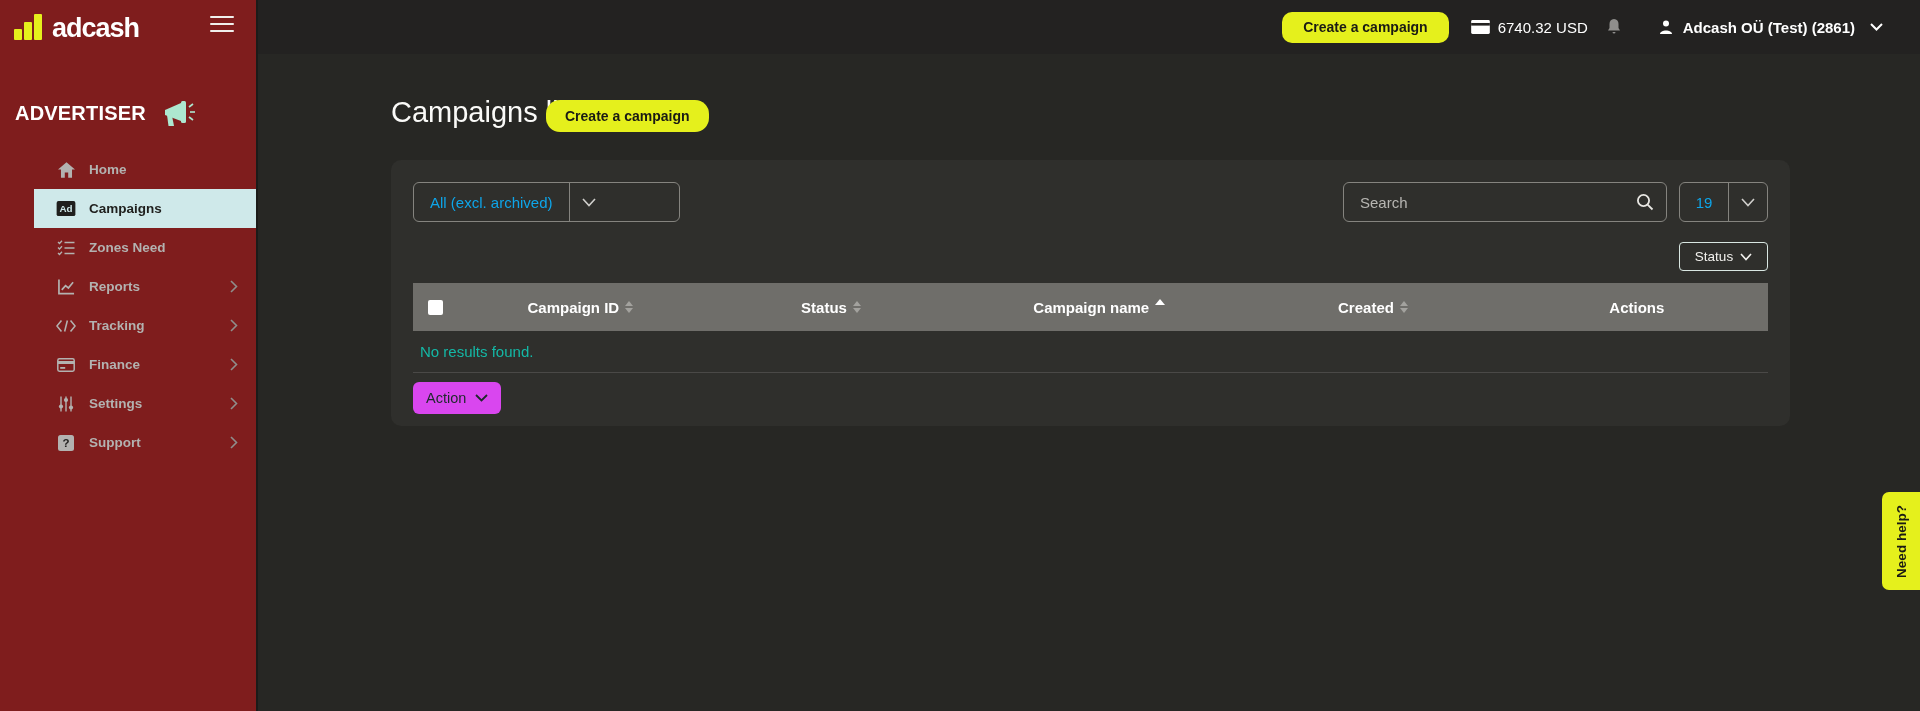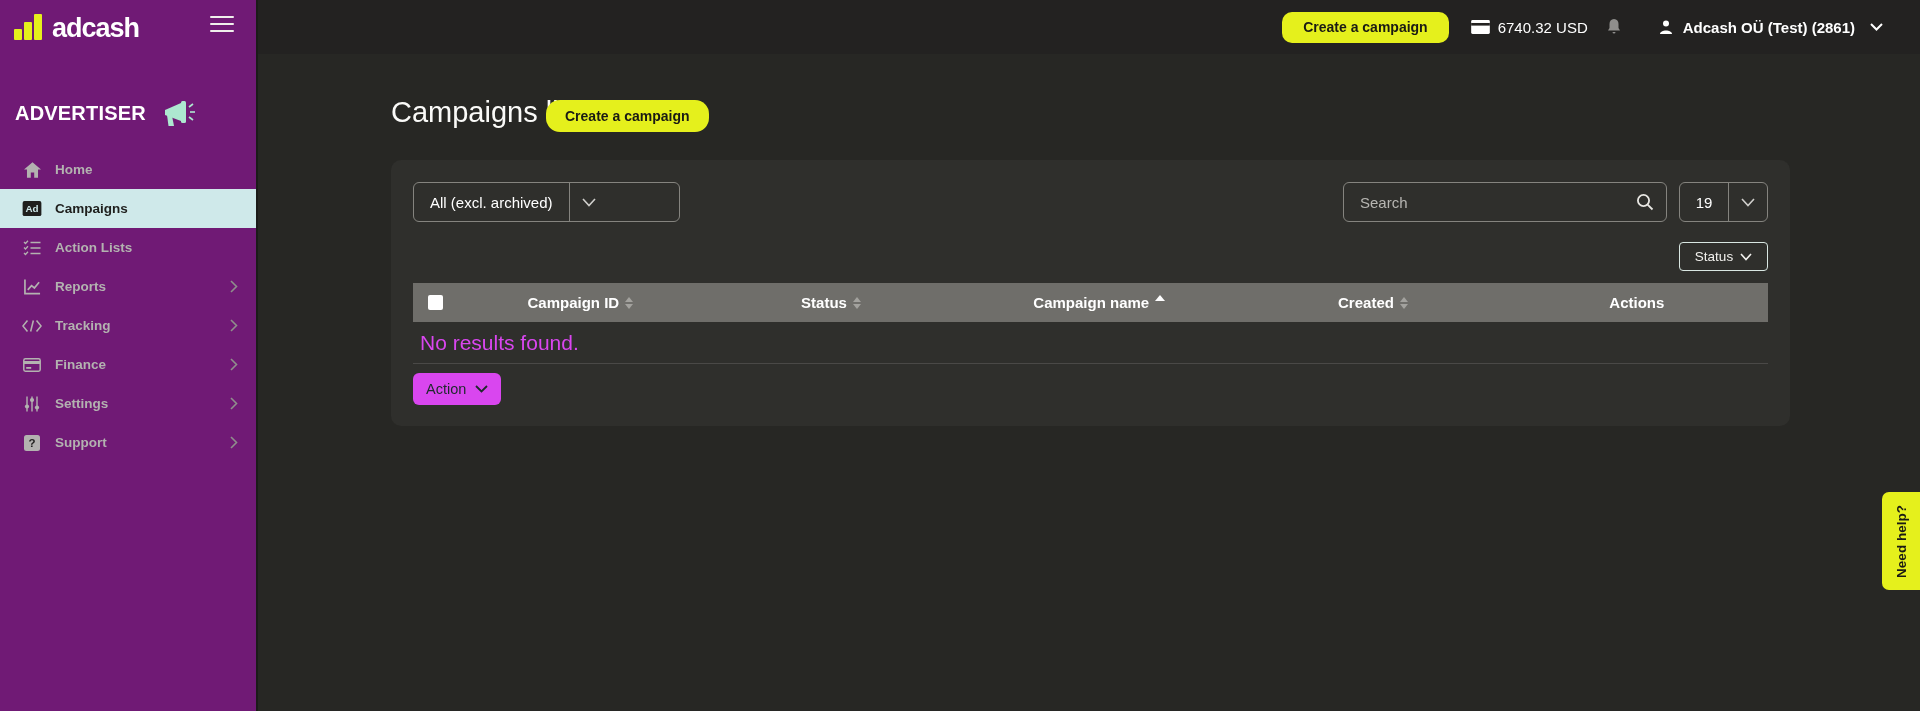--- a/index.html
+++ b/index.html
@@ -22,30 +22,30 @@
     height: 31px; padding: 0 21px; border-radius: 10px;
   }
   .balance { display: flex; align-items: center; gap: 8px; color: #fff; font-weight: normal; font-size: 15px; }
   .bell { color: #8f8e8c; display: flex; margin-left: -4px; cursor: pointer; }
   .user { display: flex; align-items: center; gap: 9px; color: #fff; font-weight: bold; font-size: 15px; cursor: pointer; margin-left: 14px; }
   .user .chev-down { margin-left: 6px; color: #fff; display: flex; }
 
   
   .sidebar {
     position: absolute; left: 0; top: 0; width: 258px; height: 711px;
-    background: #701a75; border-right: 2px solid #1b1b19; z-index: 4;
+    background: #7f1d1d; border-right: 2px solid #1b1b19; z-index: 4;
   }
   .logo-row { position: relative; height: 54px; display: flex; align-items: center; padding-left: 14px; }
   .logo { display: flex; align-items: flex-end; gap: 8px; cursor: pointer; }
   .logo-text { color: #fff; font-size: 27px; font-weight: bold; letter-spacing: -1px; line-height: 1; margin-bottom: -2px; }
   .hamburger { position: absolute; right: 22px; top: 16px; width: 24px; cursor: pointer; }
   .hamburger i { display: block; height: 2px; background: #f0efec; margin-bottom: 5px; border-radius: 1px; }
   .advertiser { margin-top: 44px; height: 30px; display: flex; align-items: center; gap: 12px; padding-left: 15px; }
   .advertiser-label { color: #fff; font-weight: 800; font-size: 20px; letter-spacing: 0.2px; }
-  .menu { margin-top: 22px; }
+  .menu { margin-top: 22px; padding-left: 34px; }
   .menu-item {
     height: 39px; display: flex; align-items: center; gap: 13px;
     padding: 0 18px 0 22px; color: #b3b2b0; font-size: 13.5px; font-weight: bold; cursor: pointer;
   }
   .menu-item .mi-icon { width: 20px; display: flex; justify-content: center; align-items: center; }
   .menu-item.active { background: #cfe9ea; color: #1f1f1d; }
   .menu-item .mi-chev { margin-left: auto; color: #8f8e8c; display: flex; }
 
   
   .page-title { position: absolute; left: 391px; top: 96px; color: #fafaf8; font-size: 29px; font-weight: 500; z-index: 1; }
@@ -56,21 +56,21 @@
   }
 
   .panel {
     position: absolute; left: 391px; top: 160px; width: 1399px; height: 266px;
     background: #2f2f2c; border-radius: 10px; padding: 22px; z-index: 1;
   }
   .panel-row1 { display: flex; justify-content: space-between; align-items: center; }
   .seg-select {
     display: flex; height: 40px; border: 1px solid #85847f; border-radius: 6px; overflow: hidden; cursor: pointer;
   }
-  .seg-select .seg-text { display: flex; align-items: center; padding: 0 16px; color: #ffffff; font-size: 15px; }
+  .seg-select .seg-text { display: flex; align-items: center; padding: 0 16px; color: #0ea5e9; font-size: 15px; }
   .seg-select .seg-chev { width: 39px; border-left: 1px solid #85847f; display: flex; align-items: center; justify-content: center; color: #cfcecb; }
   .filter-select { width: 267px; }
   .right-controls { display: flex; gap: 12px; }
   .search-box {
     width: 324px; height: 40px; border: 1px solid #85847f; border-radius: 6px;
     display: flex; align-items: center; padding: 0 12px 0 16px;
   }
   .search-box input {
     flex: 1; background: transparent; border: none; outline: none;
     color: #ffffff; font-size: 15px; font-family: inherit;
@@ -82,35 +82,35 @@
 
   .panel-row2 { display: flex; justify-content: flex-end; margin-top: 20px; }
   .btn-columns {
     height: 29px; width: 89px; background: transparent; border: 1px solid #d9e7e2; border-radius: 4px;
     color: #f2f1ee; font-size: 13.5px; font-family: inherit; cursor: pointer;
     display: flex; align-items: center; justify-content: center; gap: 7px;
   }
   .btn-columns .chev-down { display: flex; color: #f2f1ee; }
 
   .table-header {
-    margin-top: 12px; height: 39px; background: #6f6e6a; display: grid;
+    margin-top: 12px; height: 48px; background: #6f6e6a; display: grid;
     grid-template-columns: 44px 18.2% 18.8% 20.8% 19.6% 1fr;
     align-items: center; color: #fff; font-size: 15px; font-weight: bold;
   }
   .th-check { display: flex; justify-content: center; }
   .checkbox { width: 15px; height: 15px; background: #fff; border-radius: 2px; cursor: pointer; }
   .th { display: flex; align-items: center; justify-content: center; gap: 6px; cursor: pointer; }
   .sort { display: inline-flex; flex-direction: column; gap: 2px; }
   .tri { width: 0; height: 0; border-left: 4.5px solid transparent; border-right: 4.5px solid transparent; }
   .tri.up { border-bottom: 5.5px solid #a3a29e; }
   .tri.down { border-top: 5.5px solid #a3a29e; }
   .sort-asc { display: inline-flex; margin-bottom: 10px; }
   .sort-asc .tri.up { border-bottom-color: #fff; border-left-width: 5px; border-right-width: 5px; border-bottom-width: 6px; }
 
-  .empty-row { height: 41px; display: flex; align-items: center; padding-left: 7px; color: #d946ef; font-size: 21px; }
+  .empty-row { height: 41px; display: flex; align-items: center; padding-left: 7px; color: #14b8a6; font-size: 15px; }
   .divider { border-top: 1px solid #4a4947; }
   .btn-action {
     margin-top: 9px; height: 32px; padding: 0 13px; border: none; border-radius: 6px;
     background: #d946ef; color: #1d2a2b; font-size: 14.5px; font-weight: 500; font-family: inherit;
     display: flex; align-items: center; gap: 9px; cursor: pointer;
   }
   .btn-action .chev-down { display: flex; color: #1d2a2b; }
 
   
   .help-tab {
@@ -213,21 +213,21 @@
         </div>
         <div class="menu-item">
           <span class="mi-icon">
             <svg width="18" height="16" viewBox="0 0 18 16">
               <g stroke="currentColor" fill="none">
                 <path stroke-width="1.7" d="M7.5 2.5 H17.5 M7.5 8 H17.5 M7.5 13.5 H17.5"></path>
                 <path stroke-width="1.3" d="M1 2 L2.5 3.5 L5 0.8 M1 7.5 L2.5 9 L5 6.3 M1 13 L2.5 14.5 L5 11.8"></path>
               </g>
             </svg>
           </span>
-          <span class="mi-label">Action Lists</span>
+          <span class="mi-label">Zones Need</span>
         </div>
         <div class="menu-item">
           <span class="mi-icon">
             <svg width="17" height="16" viewBox="0 0 18 16">
               <g stroke="currentColor" fill="none" stroke-width="1.8">
                 <path d="M1 0 V15 H17"></path>
                 <path d="M4 11 L8 6.5 L11 9 L16 3"></path>
               </g>
             </svg>
           </span>

